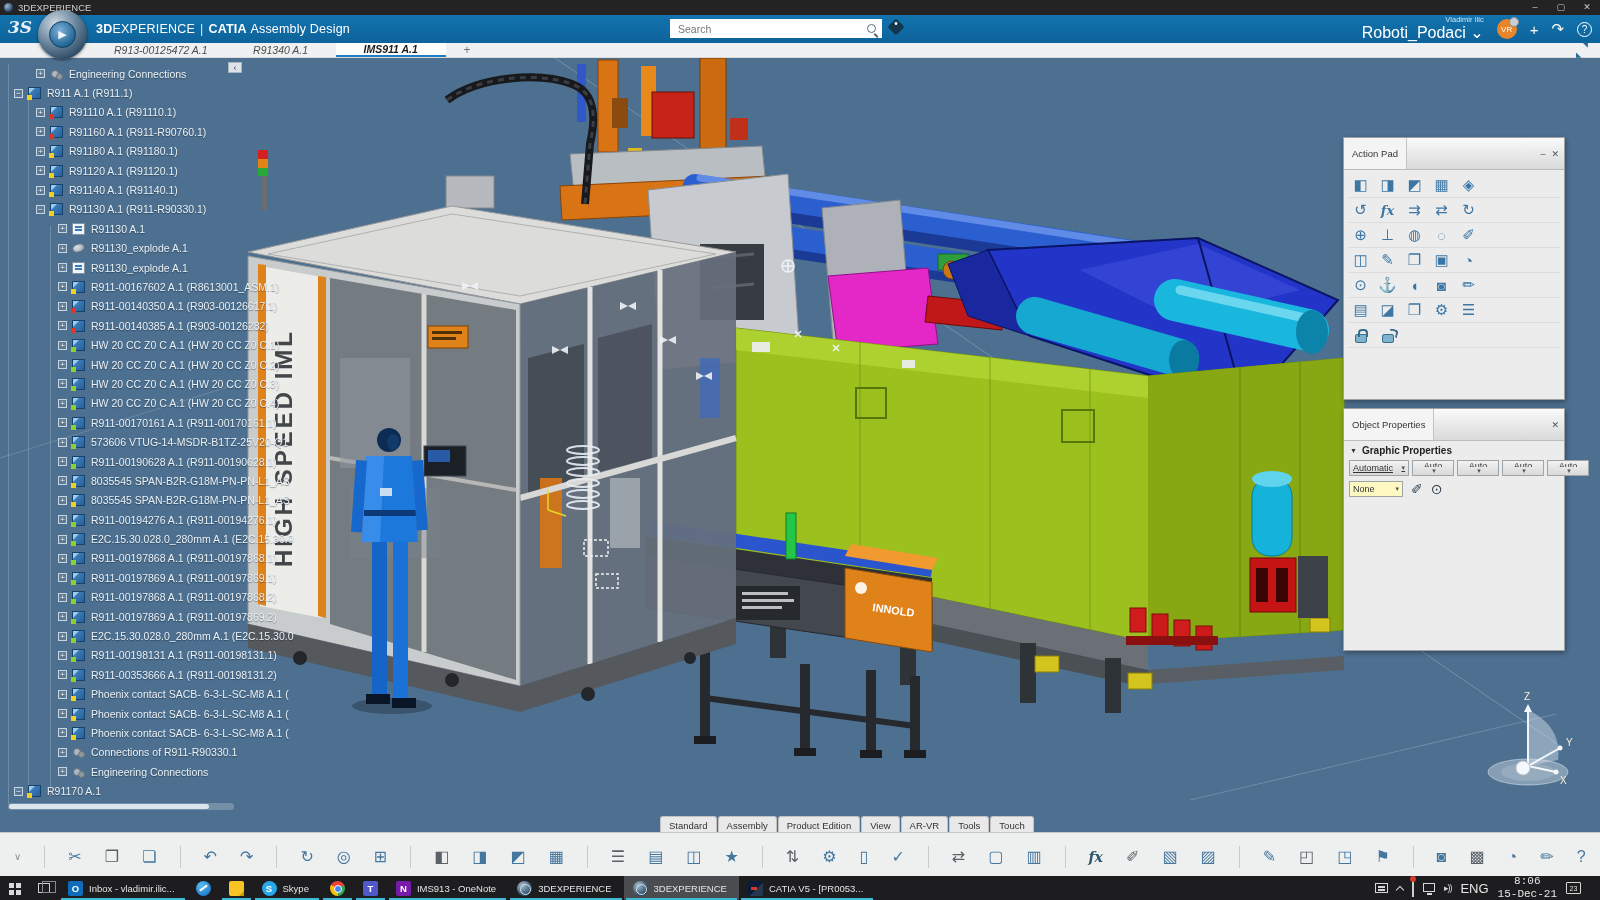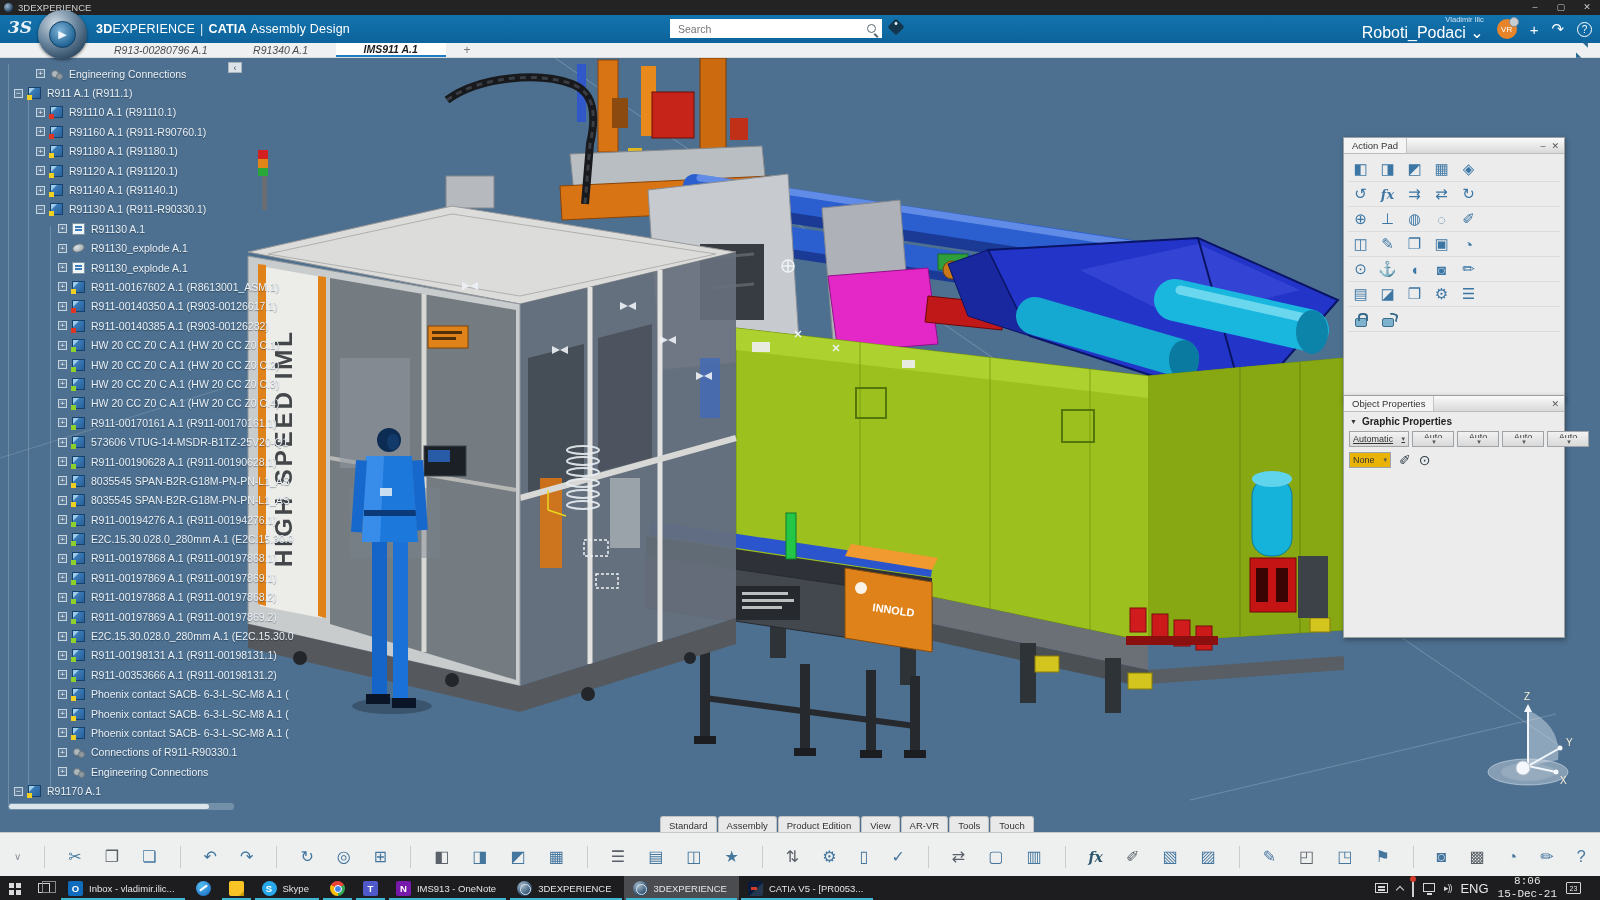--- a/index.html
+++ b/index.html
@@ -85,21 +85,21 @@
   .tlabel{margin-left:1px;}
   .tree-collapse{position:absolute;left:228px;top:4px;width:14px;height:11px;background:#dde3e7;
     color:#3c5a70;font-size:9px;line-height:10px;text-align:center;border:1px solid #aab6be;}
   .tree-hscroll{position:absolute;left:8px;top:745px;width:226px;height:7px;background:rgba(255,255,255,.22);border-radius:3px;}
   .tree-hscroll .thumb{position:absolute;left:1px;top:1px;width:200px;height:5px;background:rgba(238,244,248,.85);border-radius:3px;}
   .guide{position:absolute;width:0;border-left:1px solid rgba(230,240,248,.22);}
 
   
   .panel{position:absolute;left:1343px;width:222px;background:#ececec;border:1px solid #9aa0a4;
     box-shadow:1px 2px 5px rgba(0,0,0,.35);}
-  .panel-head{height:16px;background:linear-gradient(#fafafa,#d9d9d9);display:flex;align-items:center;
+  .panel-head{height:32px;background:linear-gradient(#fafafa,#d9d9d9);display:flex;align-items:center;
     border-bottom:1px solid #bcbcbc;}
   .panel-title{font-size:9.5px;color:#333;background:#f4f4f4;border-right:1px solid #c4c4c4;
     padding:0 8px;height:100%;display:flex;align-items:center;}
   .panel-ctl{margin-left:auto;display:flex;gap:6px;padding-right:5px;color:#555;font-size:9px;}
   .ap-grid{padding:3px 4px;}
   .ap-row{display:flex;gap:2px;border-bottom:1px solid #dcdcdc;padding:1px 0;}
   .ap-cell{width:25px;height:22px;display:flex;align-items:center;justify-content:center;
     font-size:15px;color:#3c76a4;}
   .ap-cell.fxi{font-style:italic;font-weight:bold;font-family:"DejaVu Serif",serif;font-size:13px;}
   .lockicon{width:12px;height:9px;background:#7fb2cc;border:1px solid #3a6d8c;border-radius:2px;position:relative;margin-top:6px;}
@@ -108,21 +108,21 @@
   .lockicon.open::before{left:5px;transform:rotate(14deg);border-left-color:transparent;}
   .op-section{display:flex;align-items:center;gap:5px;padding:4px 6px 2px;font-size:10px;font-weight:bold;color:#222;}
   .op-section .tri{font-size:7px;color:#333;}
   .op-selects{display:flex;gap:3px;padding:2px 5px;}
   .op-select{height:16px;background:linear-gradient(#f2f2f2,#d9d9d9);border:1px solid #9fa4a8;
     display:flex;align-items:center;font-size:9px;color:#333;padding:0 3px;flex:0 0 auto;}
   .op-select .op-val{flex:1;overflow:hidden;}
   .op-select .caret{font-size:7px;color:#555;margin-left:2px;}
   .op-select.wide{width:60px;text-decoration:underline;} .op-select.auto{width:42px;flex-direction:column;}
   .op-row2{display:flex;align-items:center;gap:8px;padding:3px 5px 6px;}
-  .op-select.none{width:42px;background:#eab308;justify-content:center;}
+  .op-select.none{width:54px;background:#fef9c3;justify-content:center;}
   .op-tool{font-size:14px;color:#2c3e4a;}
 
   
   .ribbon-tabs{position:absolute;left:660px;top:816px;height:16px;display:flex;z-index:4;}
   .rtab{background:#e9e9e9;border:1px solid #c2c2c2;border-bottom:none;font-size:9.5px;color:#333;
     padding:1px 8px 0;margin-right:1px;border-radius:3px 3px 0 0;display:flex;align-items:center;}
 
   
   .toolbar{position:absolute;left:0;top:832px;width:1600px;height:44px;background:#eef0f0;
     border-top:1px solid #c6c8ca;display:flex;align-items:center;justify-content:space-between;
@@ -206,21 +206,21 @@
     </div>
     <span class="avatar">VR</span>
     <span class="hico">+</span>
     <span class="hico">↷</span>
     <span class="helpico">?</span>
   </div>
 </div>
 
 <div class="tabsrow">
   <div class="doc-tabs">
-      <div class="doc-tab">R913-00280796 A.1</div>
+      <div class="doc-tab">R913-00125472 A.1</div>
       <div class="doc-tab">R91340 A.1</div>
       <div class="doc-tab active">IMS911 A.1</div>
       <div class="doc-tab plus">+</div>
     </div>
   <span class="expand-ico"></span>
 </div>
 
 <div class="viewport">
 
   <svg class="scene" viewBox="0 0 1600 774" preserveAspectRatio="none">
@@ -723,21 +723,21 @@
           <span class="ap-cell">
             <span class="lockicon"></span>
           </span>
           <span class="ap-cell">
             <span class="lockicon open"></span>
           </span>
         </div>
       </div>
   </div>
 
-  <div class="panel" style="top:337px;height:243px">
+  <div class="panel" style="top:350px;height:243px">
     <div class="panel-head">
       <span class="panel-title">Object Properties</span>
       <span class="panel-ctl">
         <span>✕</span>
       </span>
     </div>
     <div class="op-section">
       <span class="tri">▼</span>
       <span>Graphic Properties</span>
     </div>

